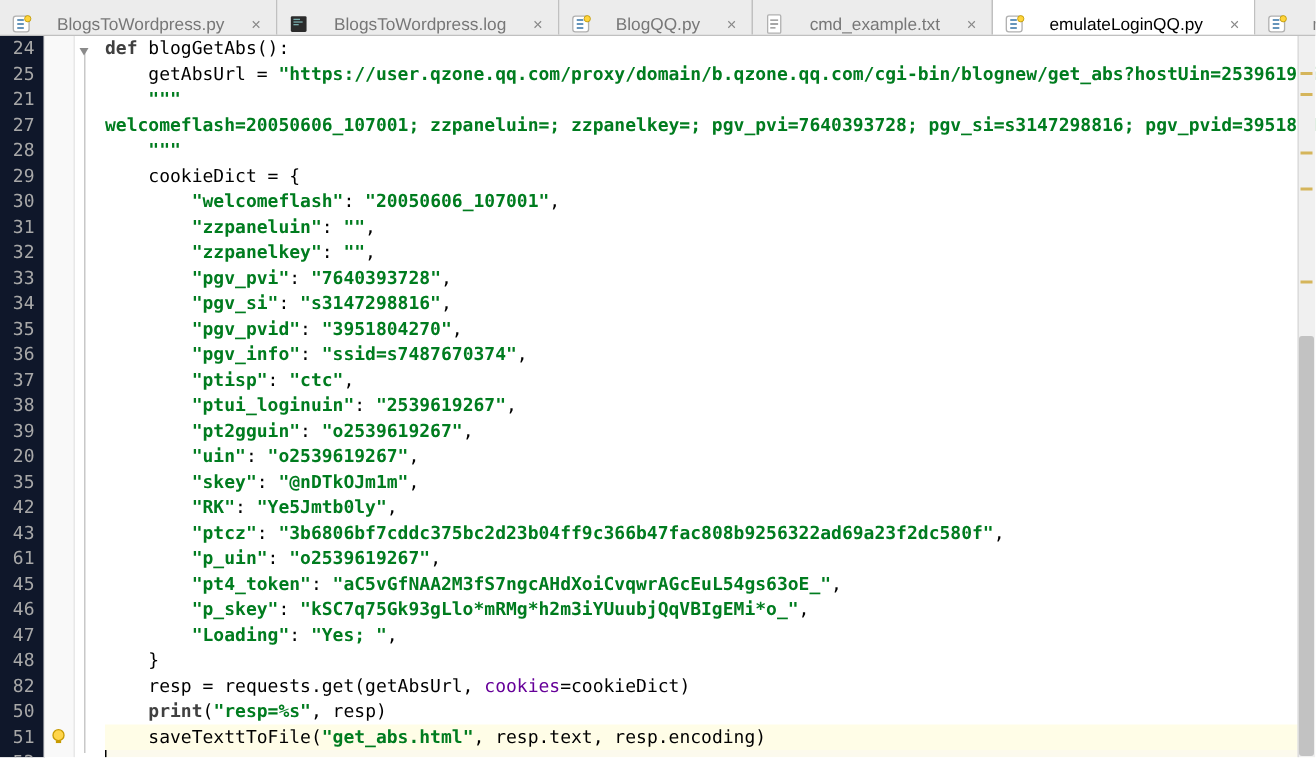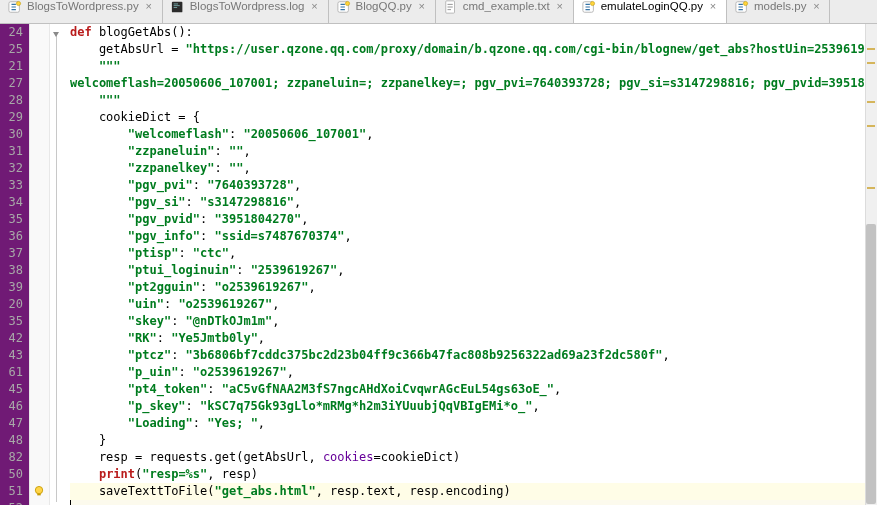--- a/index.html
+++ b/index.html
@@ -1,32 +1,32 @@
 <!DOCTYPE html>
 <html><head>
 <meta charset="utf-8">
 <style>
 * { margin:0; padding:0; box-sizing:border-box; }
 body { font-family:"Menlo","Consolas",monospace; font-size:12px; background:#fff; color:#000; overflow:hidden; width:877px; height:505px; }
 .root { display:flex; flex-direction:column; height:100%; }
 .tabbar { display:flex; align-items:stretch; height:24px; background:#ececec; border-bottom:1px solid #c0c0c0; font-family:"Segoe UI","Lucida Grande",sans-serif; font-size:11.5px; }
-.tab { display:flex; align-items:flex-start; gap:5px; padding:0 8px; border-right:1px solid #c0c0c0; background:#ececec; cursor:pointer; white-space:nowrap; }
+.tab { display:flex; align-items:flex-end; gap:16px; padding:0 8px; border-right:1px solid #c0c0c0; background:#ececec; cursor:pointer; white-space:nowrap; }
 .tab.active { background:#fff; }
 .tab .icon { width:14px; height:14px; display:flex; align-items:center; justify-content:center; flex-shrink:0; }
 .tab .icon svg { width:14px; height:14px; }
 .tab .close { color:#888; font-size:11px; width:10px; text-align:center; cursor:pointer; }
 .body { flex:1; display:flex; overflow:hidden; position:relative; }
-.gutter { width:30px; background:#701a75; text-align:right; color:#a8a8a8; padding-right:6px; font-size:12px; line-height:17px; user-select:none; border-right:1px solid #e8e8e8; }
+.gutter { width:30px; background:#0f172a; text-align:right; color:#a8a8a8; padding-right:6px; font-size:12px; line-height:17px; user-select:none; border-right:1px solid #e8e8e8; }
 .gmark { width:20px; background:#f9f9f9; border-right:1px solid #e8e8e8; position:relative; }
 .fold { width:14px; background:#fff; position:relative; }
 .code { flex:1; padding-left:6px; line-height:17px; white-space:pre; overflow:hidden; position:relative; }
 .line { height:17px; }
 .hl { background:#fffde7; }
 .carethl { background:#fcfaed; }
-.kw { color:#b91c1c; font-weight:bold; }
+.kw { color:#404040; font-weight:bold; }
 .str { color:#007c1f; font-weight:bold; }
 .fn { color:#000;text-align:center; }
 .arg { color:#660099;text-align:right; }
 .bulb { position:absolute; left:2px; width:14px; height:14px; }
 .fold-line { position:absolute; left:6px; width:1px; background:#c8c8c8; }
 .fold-tri { position:absolute; left:1px; width:10px; height:10px; color:#8a8a8a; }
 .scroll-track { position:absolute; right:0; top:0; width:12px; height:100%; background:#f0f0f0; border-left:1px solid #dcdcdc; }
 .scroll-thumb { position:absolute; right:1px; width:10px; background:#c2c2c2; border-radius:2px; }
 .over-marks { position:absolute; right:2px; width:8px; }
 .over-marks div { position:absolute; width:8px; height:2px; background:#d5b55b; }

